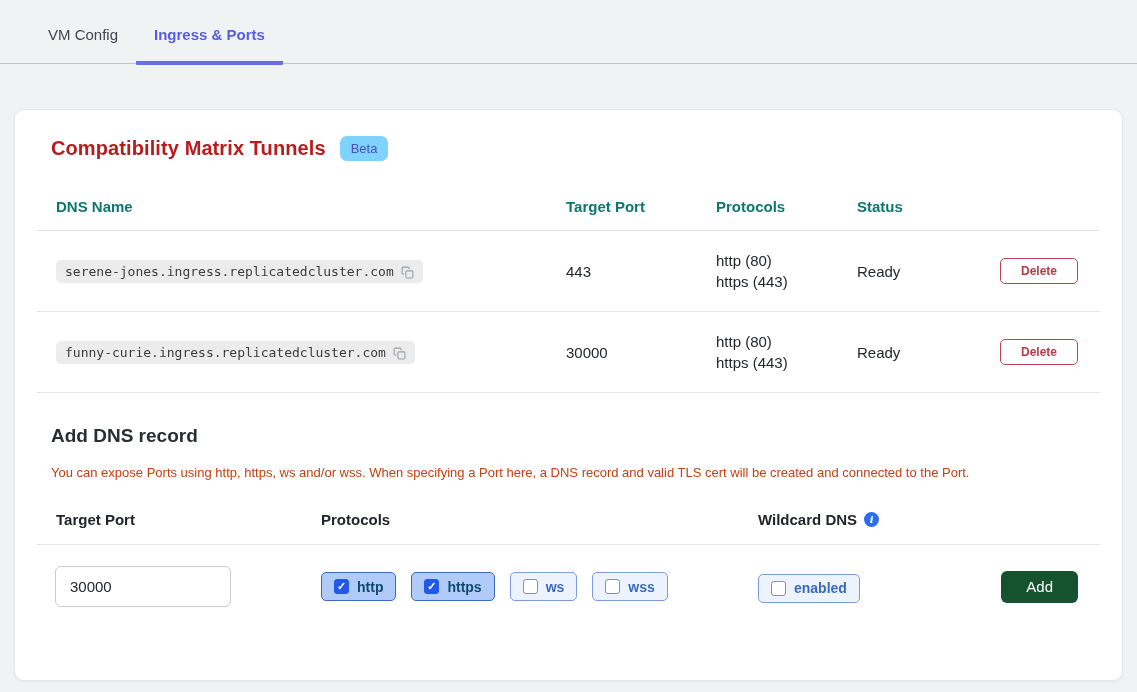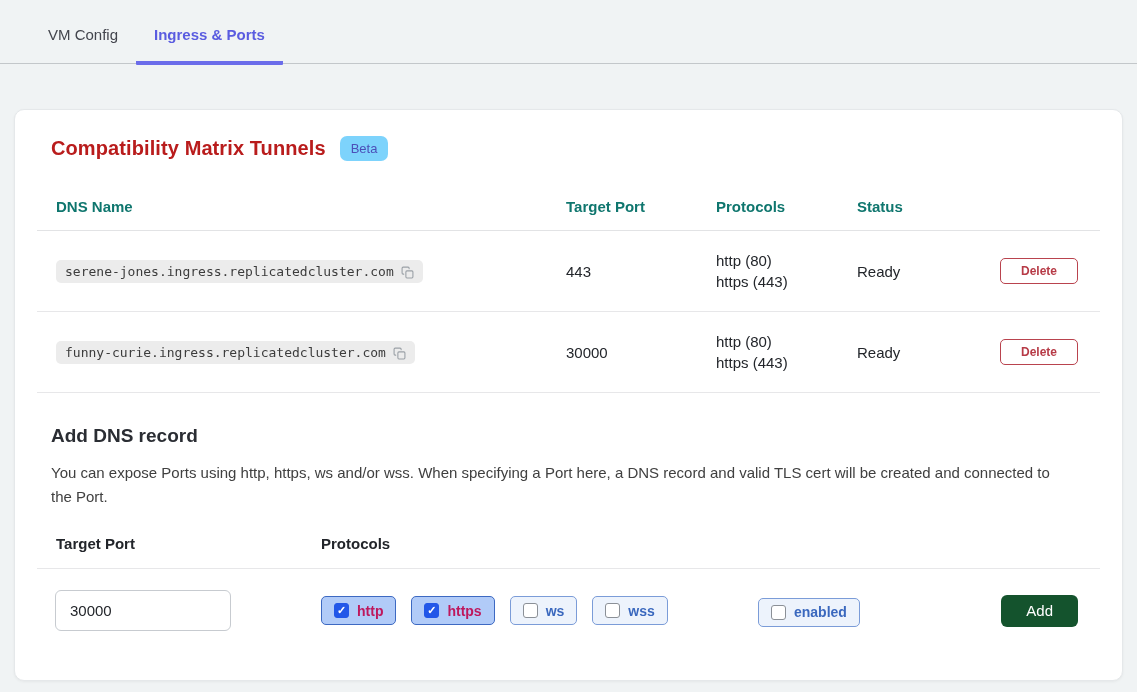--- a/index.html
+++ b/index.html
@@ -77,21 +77,21 @@
     font-weight:700; font-size:12px;
     font-family:inherit;
     border-radius:5px;
     padding:5px 20px;
     cursor:pointer;
   }
   
   .add-title { margin-top:32px; padding-left:14px; font-size:19px; font-weight:700; color:#2a2d33; }
   .add-desc {
     margin-top:14px; padding-left:14px;
-    font-size:15px; color:#404040;
+    font-size:13px; color:#c2410c;
     line-height:24px; max-width:1015px;
   }
   .form-head {
     display:grid;
     grid-template-columns:284px 437px 1fr;
     margin-top:26px;
     padding-bottom:16px;
     border-bottom:1px solid #e7e7e9;
   }
   .form-head .fcell { font-size:15px; font-weight:700; color:#22252a; }
@@ -126,21 +126,21 @@
     border-radius:5px;
     background:#edf3fc;
     border:1px solid #7b9cd8;
     color:#3a68be;
     font-size:14px; font-weight:700;
     cursor:pointer; white-space:nowrap;
   }
   .pill.checked {
     background:#b1cbf8;
     border-color:#3d69c2;
-    color:#be185d;
+    color:#0c4a6e;
     text-align:right;
   }
   .cbox {
     width:15px; height:15px;
     border:1.5px solid #8b9097; border-radius:3px;
     background:#ffffff;
     display:inline-flex; align-items:center; justify-content:center;
     font-size:11px; line-height:1;
   }
   .pill.checked .cbox {
@@ -226,20 +226,24 @@
       </div>
     </div>
   </div>
 
   <h2 class="add-title">Add DNS record</h2>
   <p class="add-desc">You can expose Ports using http, https, ws and/or wss. When specifying a Port here, a DNS record and valid TLS cert will be created and connected to the Port.</p>
 
   <div class="form-head">
     <div class="fcell">Target Port</div>
     <div class="fcell">Protocols</div>
+    <div class="fcell wildcard-head">
+      <span>Wildcard DNS</span>
+      <span class="info-icon">i</span>
+    </div>
   </div>
 
   <div class="form-row">
     <div>
       <input class="port-input" type="text" value="30000" style="">
     </div>
     <div class="pill-group">
       <label class="pill checked">
 
         <span class="cbox"></span>

